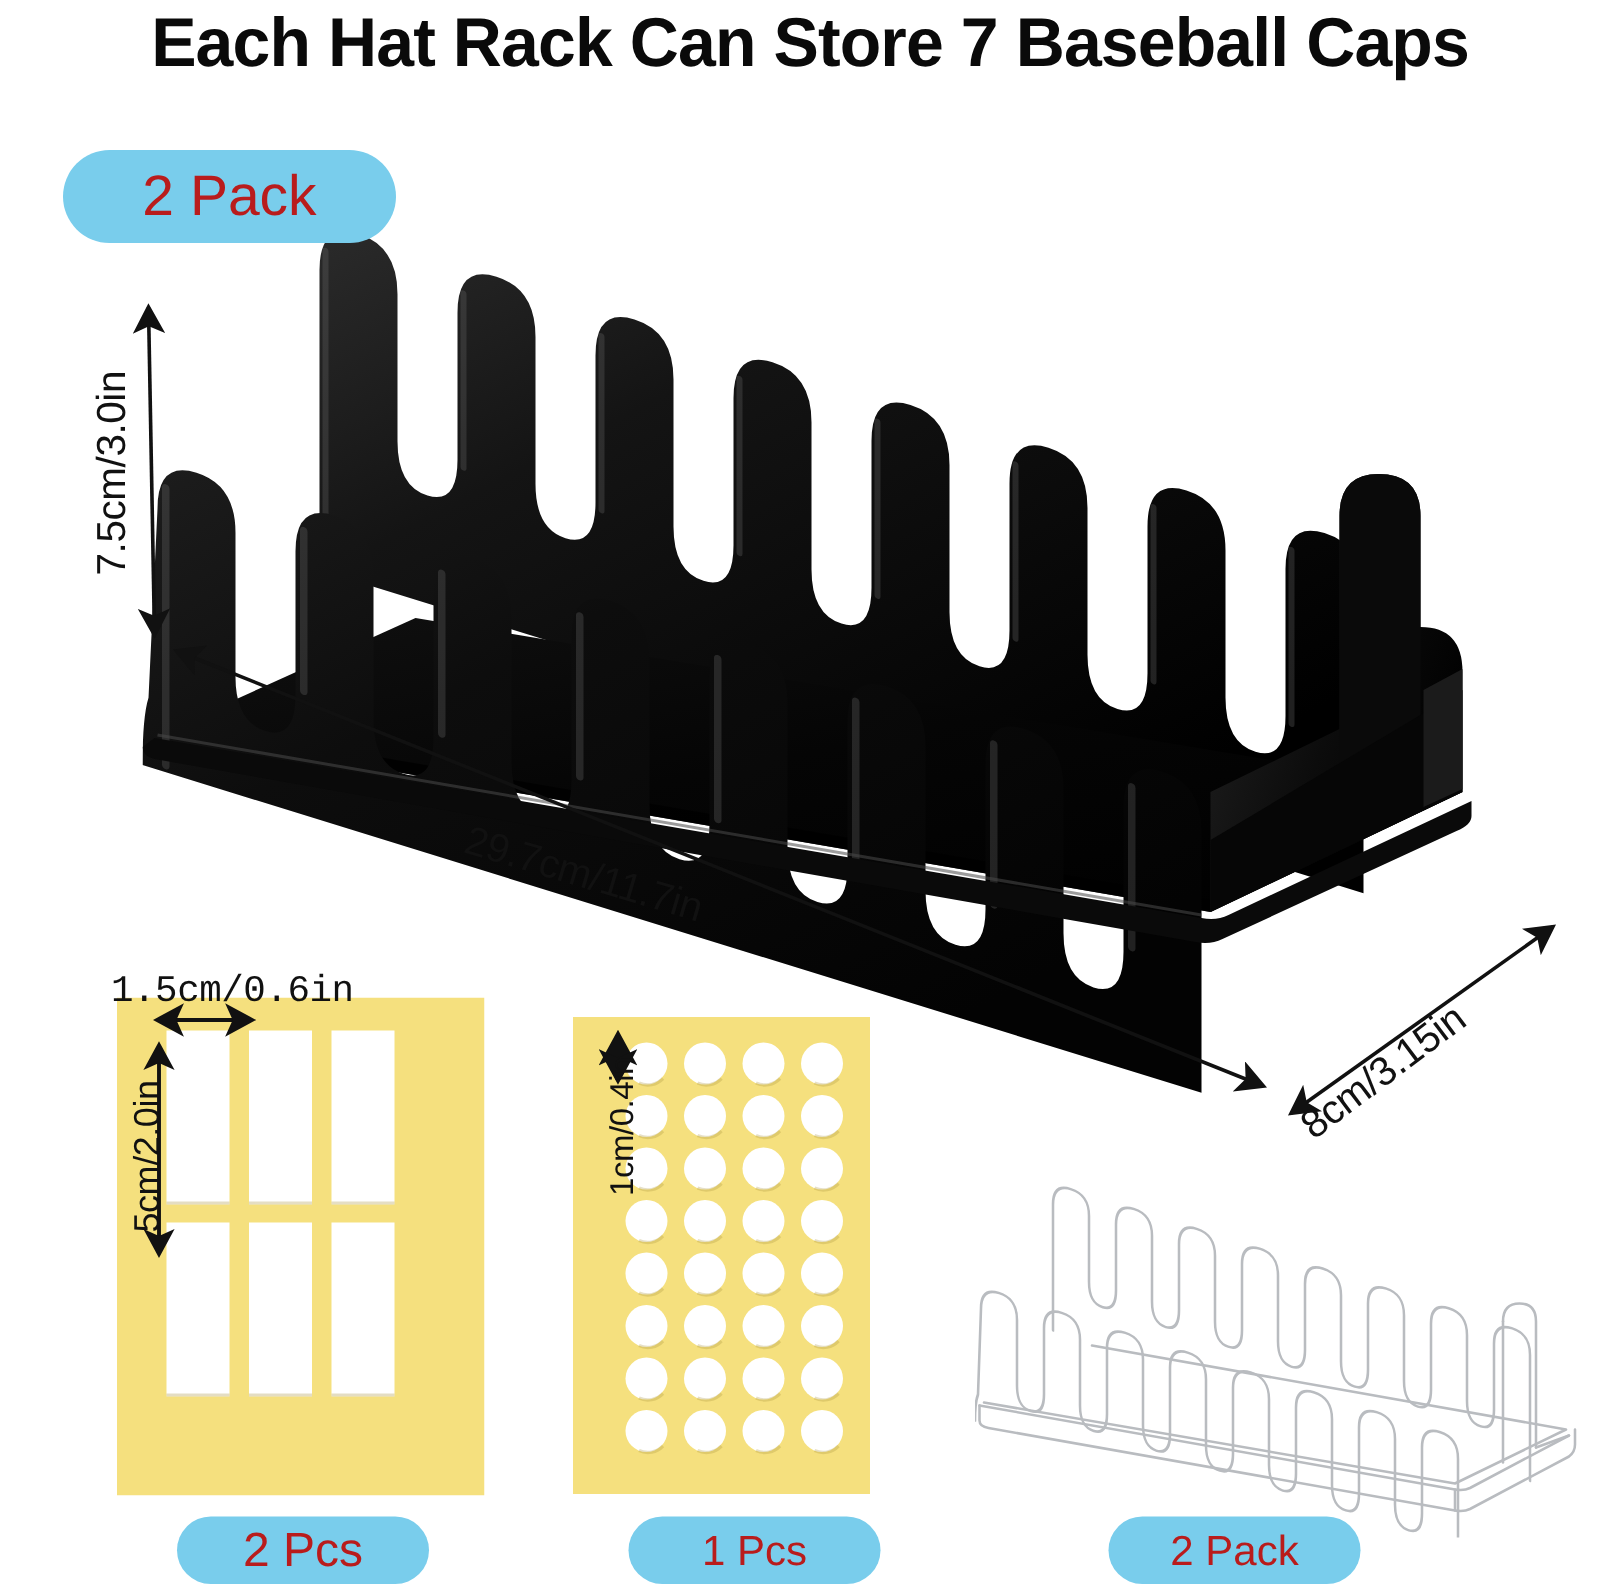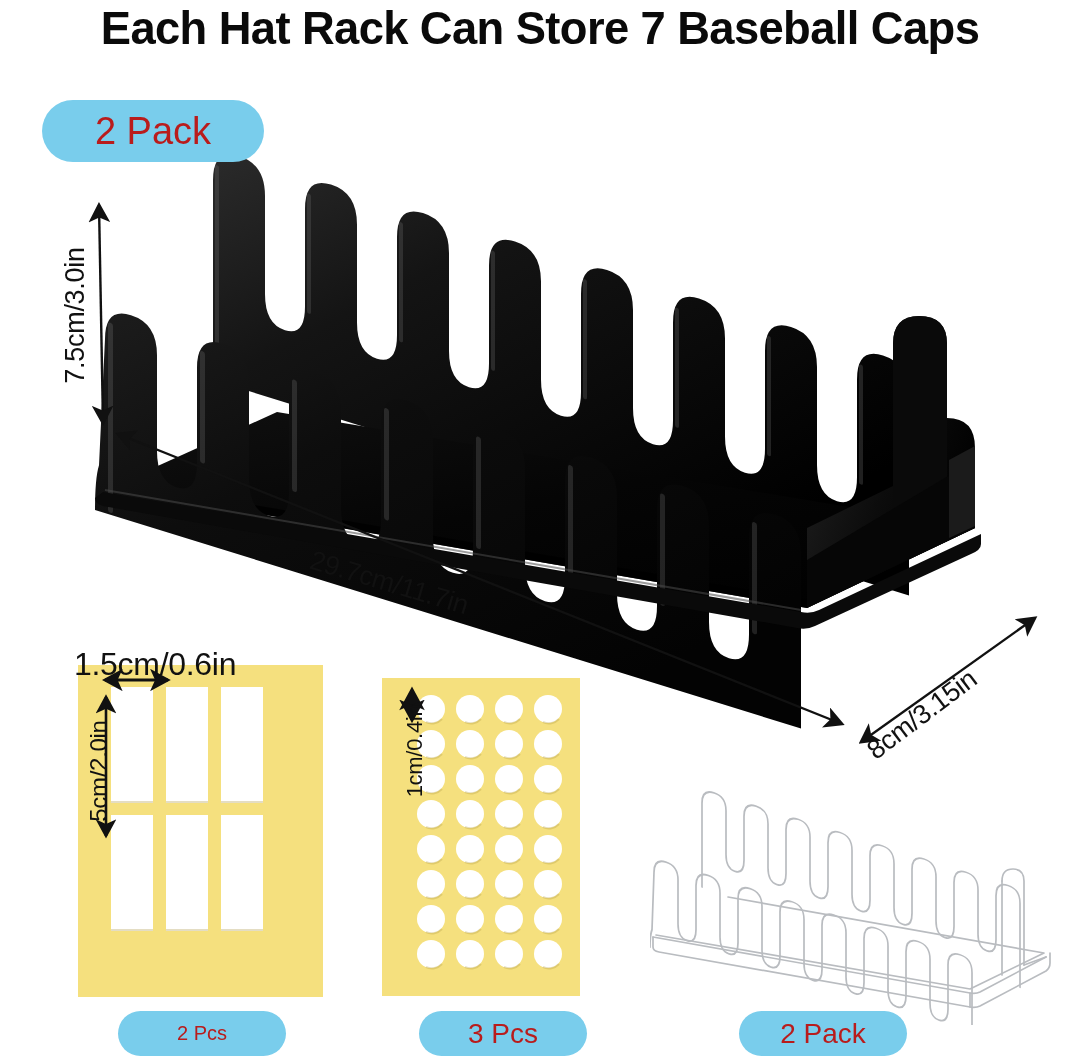--- a/index.html
+++ b/index.html
@@ -52,21 +52,21 @@
   }
   #badge-main {
     left: 42px; top: 100px;
     width: 222px; height: 62px;
     font-size: 38px;
     border-radius: 31px;
   }
   #badge-labels {
     left: 118px; top: 1011px;
     width: 168px; height: 45px;
-    font-size: 20px;
+    font-size: 32px;
     border-radius: 23px;
   }
   #badge-dots {
     left: 419px; top: 1011px;
     width: 168px; height: 45px;
     font-size: 28px;
     border-radius: 23px;
   }
   #badge-clear {
     left: 739px; top: 1011px;
@@ -96,21 +96,22 @@
     transform: rotate(16.5deg);
     transform-origin: left top;
   }
   #dim-depth {
     left: 880px; top: 735px;
     transform: rotate(-37deg);
     transform-origin: left bottom;
   }
   #dim-label-w {
     left: 74px; top: 646px;
-    font-size: 32px;
+    font-size: 25px;
+    font-family: Liberation Mono, monospace;
   }
   #dim-label-h {
     left: 14px; top: 757px;
     width: 170px;
     text-align: center;
     font-size: 24px;
     transform: rotate(-90deg);
     transform-origin: center center;
   }
   #dim-dot {
@@ -438,16 +439,16 @@
 
   <div class="dim" id="dim-height">7.5cm/3.0in</div>
   <div class="dim" id="dim-length">29.7cm/11.7in</div>
   <div class="dim" id="dim-depth">8cm/3.15in</div>
   <div class="dim" id="dim-label-w">1.5cm/0.6in</div>
   <div class="dim" id="dim-label-h">5cm/2.0in</div>
   <div class="dim" id="dim-dot">1cm/0.4in</div>
 
   <div class="badge" id="badge-main">2 Pack</div>
   <div class="badge" id="badge-labels">2 Pcs</div>
-  <div class="badge" id="badge-dots">3 Pcs</div>
+  <div class="badge" id="badge-dots">1 Pcs</div>
   <div class="badge" id="badge-clear">2 Pack</div>
 
 </div>
 
 </body></html>

